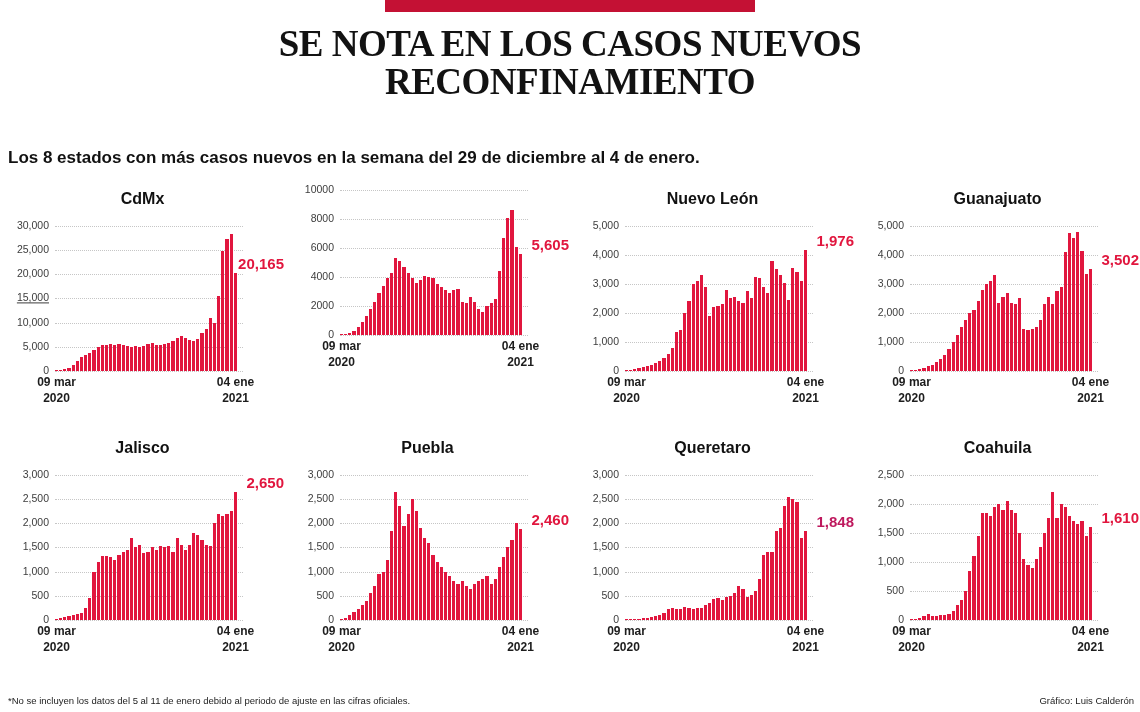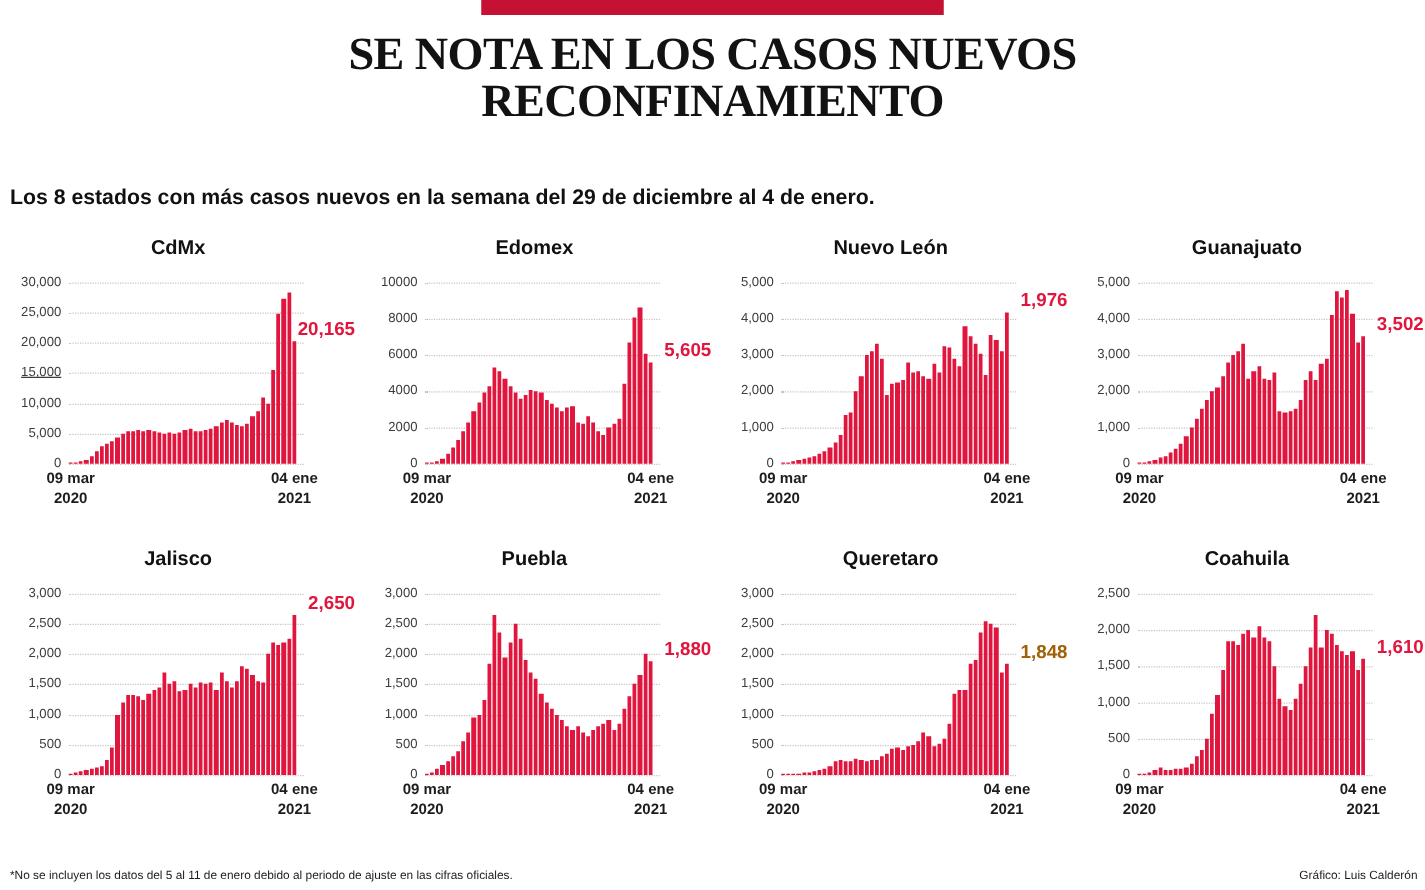--- a/index.html
+++ b/index.html
@@ -189,21 +189,20 @@
           <div>09 mar</div>
           <div>2020</div>
         </div>
         <div class="x-label end">
           <div>04 ene</div>
           <div>2021</div>
         </div>
       </div>
     </div>
     <div class="chart-panel">
-      <div class="panel-title">Edomex</div>
       <div class="chart-body">
         <div class="gridline" style="top: 0%; border-top-color: rgb(198, 198, 198);"></div>
         <div class="y-tick" style="top: 0%; color: rgb(61, 61, 61);">10000</div>
         <div class="gridline" style="top: 20%; border-top-color: rgb(198, 198, 198);"></div>
         <div class="y-tick" style="top: 20%; color: rgb(61, 61, 61);">8000</div>
         <div class="gridline" style="top: 40%; border-top-color: rgb(198, 198, 198);"></div>
         <div class="y-tick" style="top: 40%; color: rgb(61, 61, 61);">6000</div>
         <div class="gridline" style="top: 60%; border-top-color: rgb(198, 198, 198);"></div>
         <div class="y-tick" style="top: 60%; color: rgb(61, 61, 61);">4000</div>
         <div class="gridline" style="top: 80%; border-top-color: rgb(198, 198, 198);"></div>
@@ -541,21 +540,21 @@
           <div class="bar" style="height: 30%; background: rgb(225, 22, 62);"></div>
           <div class="bar" style="height: 25%; background: rgb(225, 22, 62);"></div>
           <div class="bar" style="height: 28.3333%; background: rgb(225, 22, 62);"></div>
           <div class="bar" style="height: 36.6667%; background: rgb(225, 22, 62);"></div>
           <div class="bar" style="height: 43.3333%; background: rgb(225, 22, 62);"></div>
           <div class="bar" style="height: 50%; background: rgb(225, 22, 62);"></div>
           <div class="bar" style="height: 55%; background: rgb(225, 22, 62);"></div>
           <div class="bar" style="height: 66.6667%; background: rgb(225, 22, 62);"></div>
           <div class="bar" style="height: 62.6667%; background: rgb(225, 22, 62);"></div>
         </div>
-        <div class="value-annotation" style="bottom: calc(62.6667% + 2px); color: rgb(225, 22, 62);">1,880</div>
+        <div class="value-annotation" style="bottom: calc(62.6667% + 2px); color: rgb(225, 22, 62);">2,460</div>
         <div class="x-label start">
           <div>09 mar</div>
           <div>2020</div>
         </div>
         <div class="x-label end">
           <div>04 ene</div>
           <div>2021</div>
         </div>
       </div>
     </div>
@@ -615,21 +614,21 @@
           <div class="bar" style="height: 46.6667%; background: rgb(225, 22, 62);"></div>
           <div class="bar" style="height: 61.6667%; background: rgb(225, 22, 62);"></div>
           <div class="bar" style="height: 63.3333%; background: rgb(225, 22, 62);"></div>
           <div class="bar" style="height: 78.3333%; background: rgb(225, 22, 62);"></div>
           <div class="bar" style="height: 85%; background: rgb(225, 22, 62);"></div>
           <div class="bar" style="height: 83.3333%; background: rgb(225, 22, 62);"></div>
           <div class="bar" style="height: 81.6667%; background: rgb(225, 22, 62);"></div>
           <div class="bar" style="height: 56.6667%; background: rgb(225, 22, 62);"></div>
           <div class="bar" style="height: 61.6%; background: rgb(225, 22, 62);"></div>
         </div>
-        <div class="value-annotation" style="bottom: calc(61.6% + 2px); color: #a16207;">1,848</div>
+        <div class="value-annotation" style="bottom: calc(61.6% + 2px); color: #be185d;">1,848</div>
         <div class="x-label start">
           <div>09 mar</div>
           <div>2020</div>
         </div>
         <div class="x-label end">
           <div>04 ene</div>
           <div>2021</div>
         </div>
       </div>
     </div>

